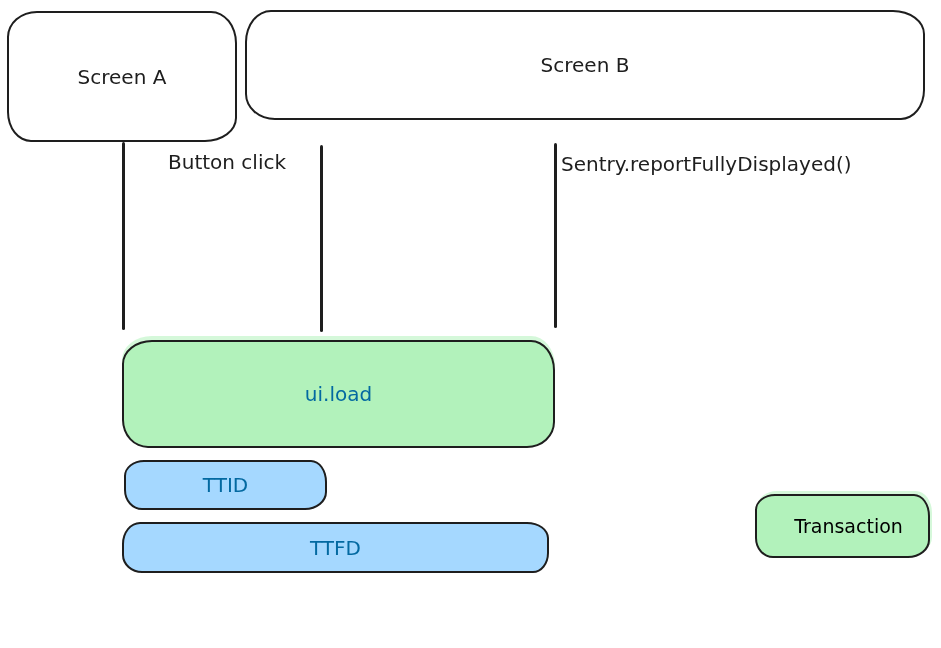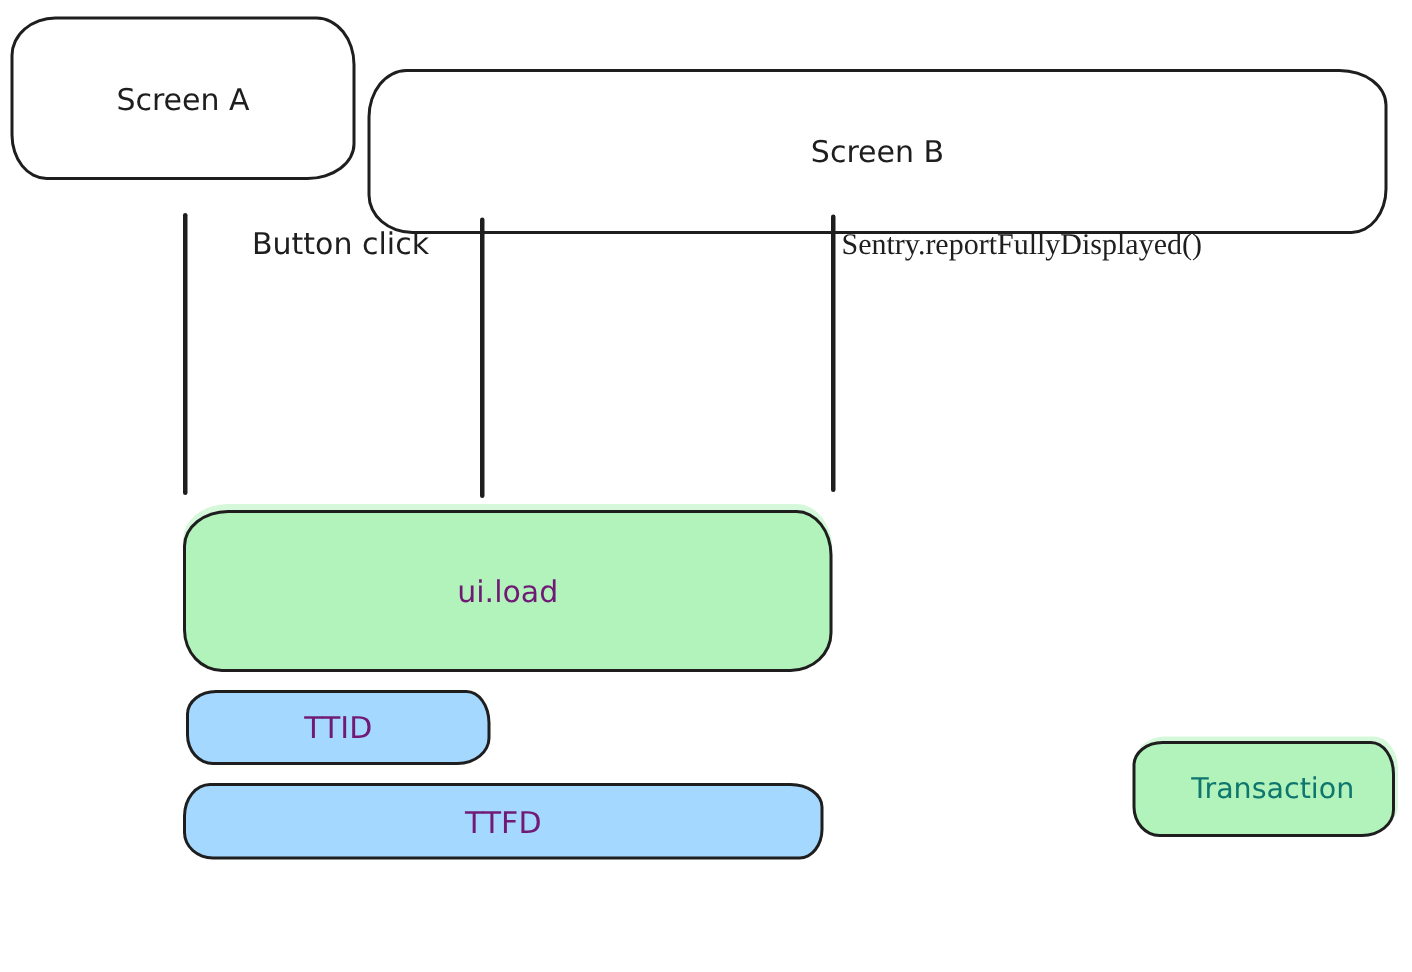--- a/index.html
+++ b/index.html
@@ -22,60 +22,59 @@
     border: 2.5px solid #1e1e1e;
     background: #ffffff;
     display: flex;
     align-items: center;
     justify-content: center;
     font-size: 20px;
     box-sizing: border-box;
   }
   .screen-a {
     left: 7px; top: 11px;
-    width: 230px; height: 109px;
+    width: 230px; height: 131px;
     border-radius: 30px 26px 32px 24px / 26px 32px 24px 30px;
     align-items: center;
   }
   .screen-b {
     left: 245px; top: 10px;
     width: 680px; height: 110px;
     border-radius: 26px 32px 24px 30px / 32px 24px 30px 26px;
-    margin-top: 36px;
   }
   
   .event-line {
     position: absolute;
     width: 3px;
     background: #1e1e1e;
     border-radius: 2px;
   }
   .line-1 { left: 122px; top: 142px; height: 188px; }
   .line-2 { left: 320px; top: 145px; height: 187px; }
   .line-3 { left: 554px; top: 143px; height: 185px; }
   
   .event-label {
     position: absolute;
     font-size: 20px;
     white-space: nowrap;
     color: #1e1e1e;
   }
   .label-1 { left: 131px; top: 150px; margin-left: 37px; }
   .label-2 { left: 329px; top: 155px; }
-  .label-3 { left: 561px; top: 152px; font-family: Liberation Serif, serif; }
+  .label-3 { left: 561px; top: 152px; }
   
   .bar {
     position: absolute;
     border: 2.5px solid #1e1e1e;
     display: flex;
     align-items: center;
     justify-content: center;
     font-size: 20px;
     box-sizing: border-box;
-    color: #701a75;
+    color: #0369a1;
   }
   .fill-transaction { background: #b2f2bb; }
   .fill-span { background: #a5d8ff; }
   .bar-ui-load {
     left: 122px; top: 340px;
     width: 433px; height: 108px;
     border-radius: 30px 24px 28px 26px / 24px 30px 26px 28px;
     box-shadow: 0 -4px 0 0 rgba(178, 242, 187, 0.55);
   }
   .bar-ttid {
@@ -90,21 +89,21 @@
   }
   
   .legend-box {
     position: absolute;
     border: 2.5px solid #1e1e1e;
     display: flex;
     align-items: center;
     justify-content: center;
     font-size: 19px;
     box-sizing: border-box;
-    color: #0f766e;
+    color: #000000;
     padding-left: 12px;
   }
   .legend-transaction {
     left: 755px; top: 494px;
     width: 175px; height: 64px;
     border-radius: 20px 16px 22px 18px / 16px 22px 18px 20px;
     background: #b2f2bb;
     box-shadow: 2px -3px 0 0 rgba(178, 242, 187, 0.55);
   }
   .legend-span {

